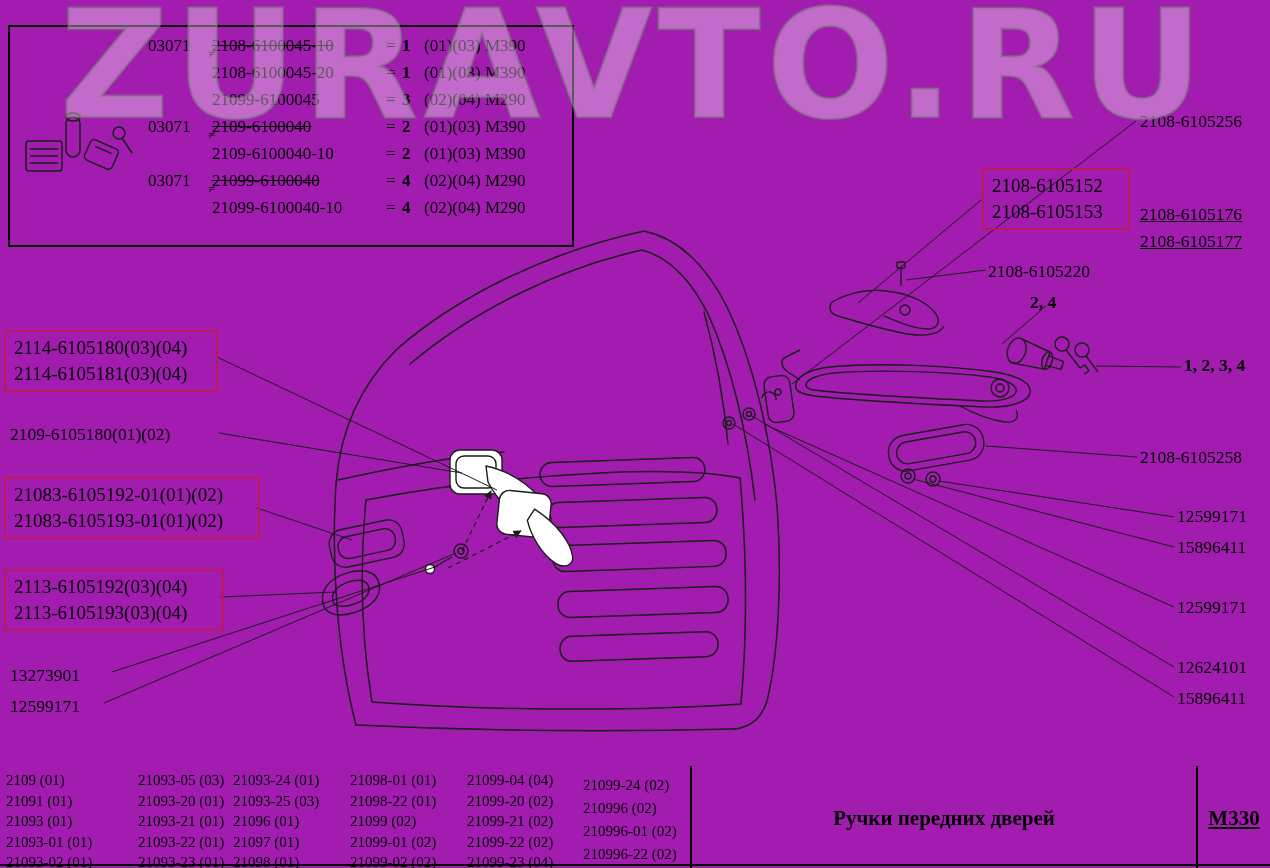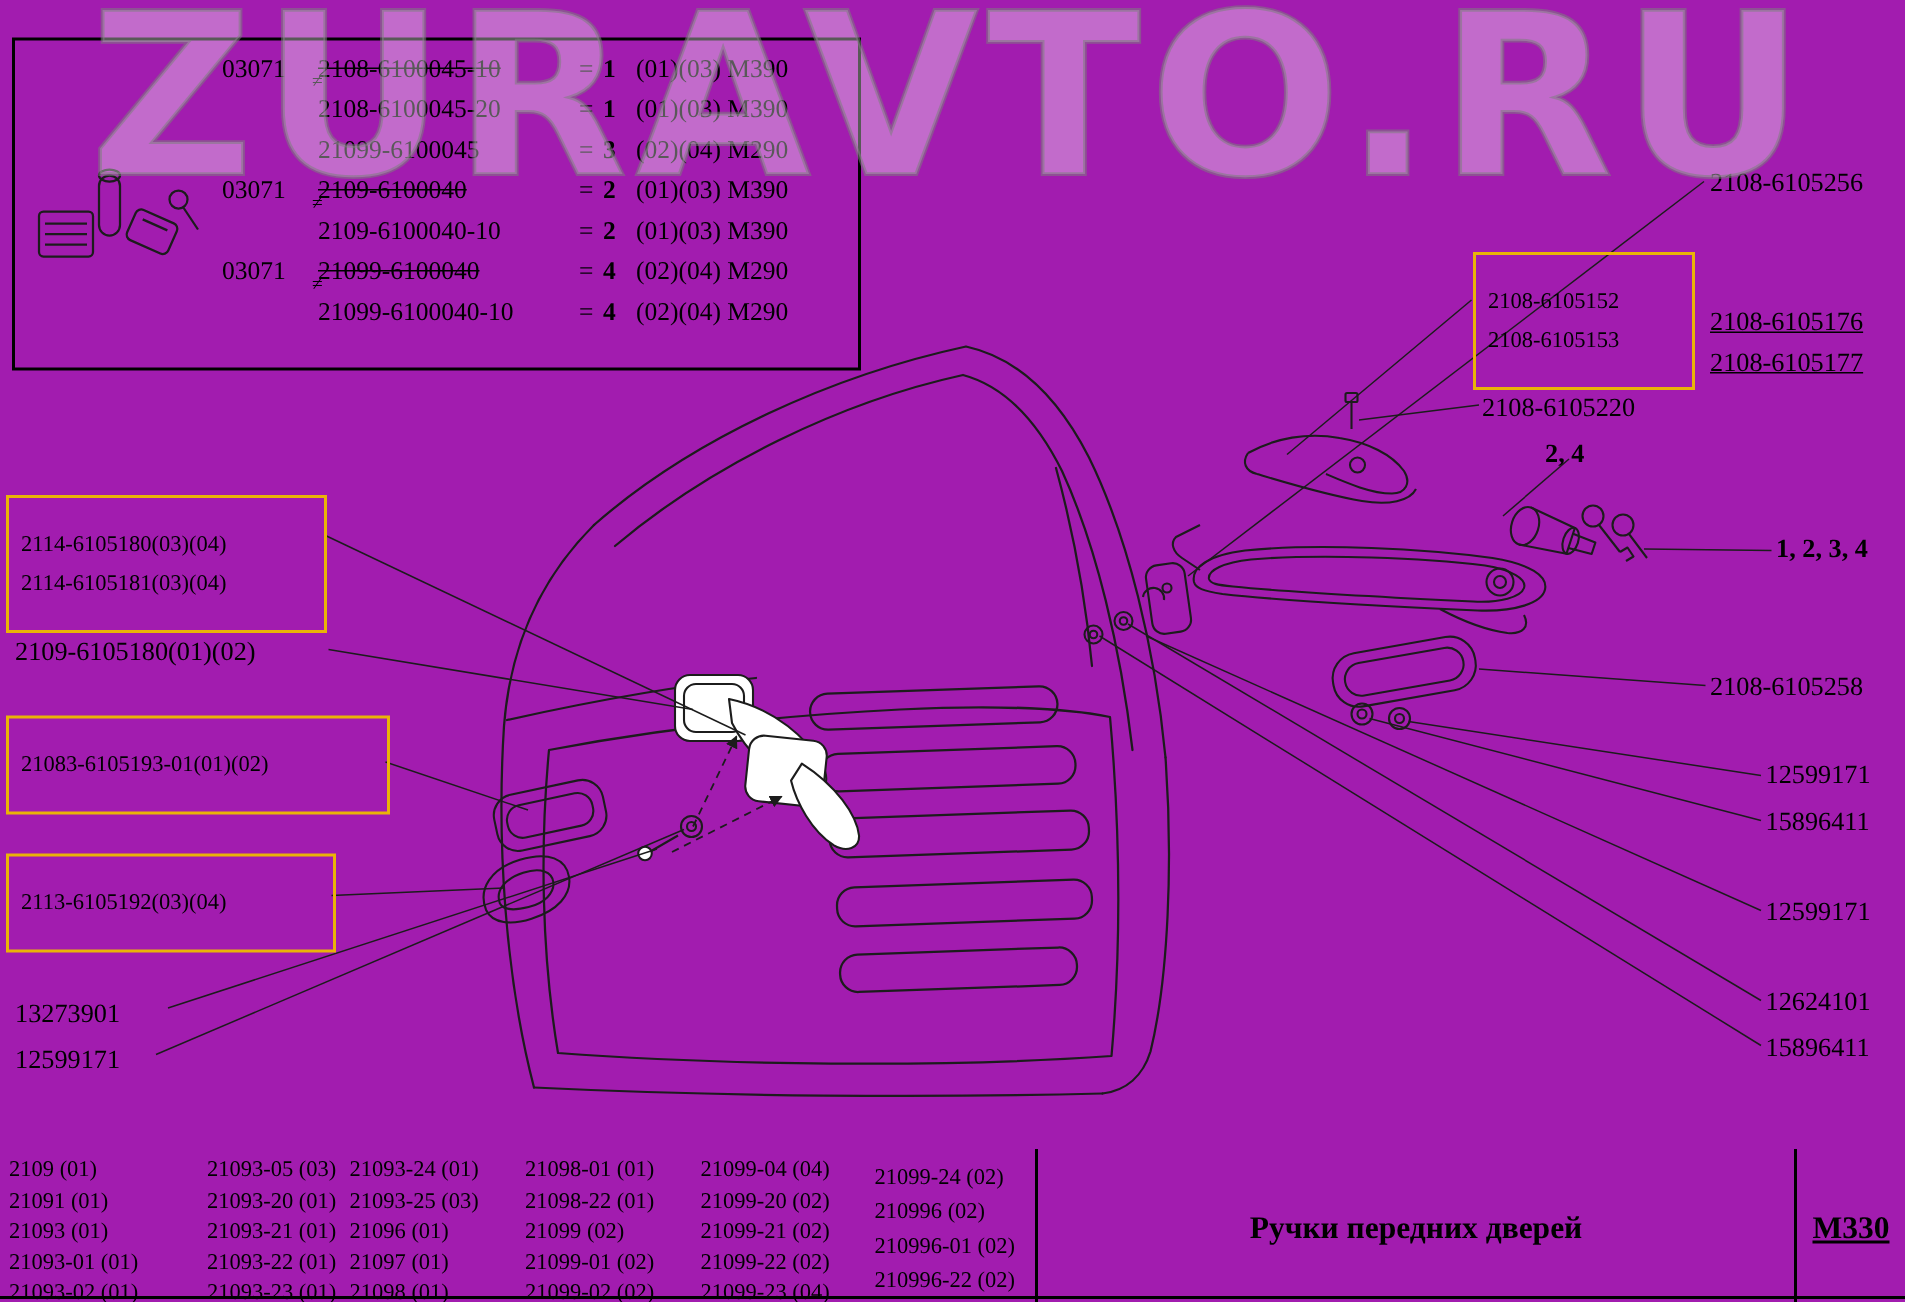--- a/index.html
+++ b/index.html
@@ -16,21 +16,21 @@
   .lrow{position:relative;display:grid;grid-template-columns:64px 174px 16px 22px auto;
         height:27px;line-height:27px;font-size:17px;white-space:nowrap;}
   .lrow .c-part.struck{text-decoration:line-through;}
   .lrow .c-qty{font-weight:bold;}
   .neq{position:absolute;left:60px;top:15px;font-size:13px;line-height:13px;}
   .legend-icon{position:absolute;left:12px;top:76px;z-index:2;}
   
   .lbl{position:absolute;z-index:2;font-size:17.5px;white-space:nowrap;line-height:20px;}
   .lbl.bold{font-weight:bold;}
   .lbl.und{text-decoration:underline;}
-  .pbox{position:absolute;z-index:2;border:2px solid #eab308;padding:18px 8px;font-size:15px;
+  .pbox{position:absolute;z-index:2;border:2px solid #be185d;padding:3px 8px;font-size:19px;
         line-height:26px;white-space:nowrap;background:transparent;}
   
   .footer{position:absolute;left:0;top:758px;width:1270px;height:108px;z-index:2;
         border-top:8px solid #a21caf;border-bottom:2px solid #000;box-sizing:border-box;}
   .mcol{position:absolute;top:4px;font-size:15px;line-height:20.5px;white-space:nowrap;}
   .mcol.m6{top:8px;line-height:23px;}
   .cell-title{position:absolute;left:690px;top:0;height:104px;width:506px;border-left:2px solid #000;
         box-sizing:border-box;display:flex;align-items:center;justify-content:center;
         font-size:21px;font-weight:bold;}
   .cell-page{position:absolute;left:1196px;top:0;height:104px;width:74px;border-left:2px solid #000;
@@ -231,24 +231,26 @@
   </div>
 
   <div class="watermark">ZURAVTO.RU</div>
 
   <div class="pbox" style="left:4px;top:330px;width:194px;">
     <div>2114-6105180(03)(04)</div>
     <div>2114-6105181(03)(04)</div>
   </div>
   <div class="lbl" style="left:10px;top:424px;">2109-6105180(01)(02)</div>
   <div class="pbox" style="left:4px;top:477px;width:236px;">
+    <div>21083-6105192-01(01)(02)</div>
     <div>21083-6105193-01(01)(02)</div>
   </div>
   <div class="pbox" style="left:4px;top:569px;width:200px;">
     <div>2113-6105192(03)(04)</div>
+    <div>2113-6105193(03)(04)</div>
   </div>
   <div class="lbl" style="left:10px;top:665px;">13273901</div>
   <div class="lbl" style="left:10px;top:696px;">12599171</div>
 
   <div class="lbl" style="left:1140px;top:111px;">2108-6105256</div>
   <div class="pbox" style="left:982px;top:168px;width:128px;">
     <div>2108-6105152</div>
     <div>2108-6105153</div>
   </div>
   <div class="lbl und" style="left:1140px;top:204px;">2108-6105176</div>

